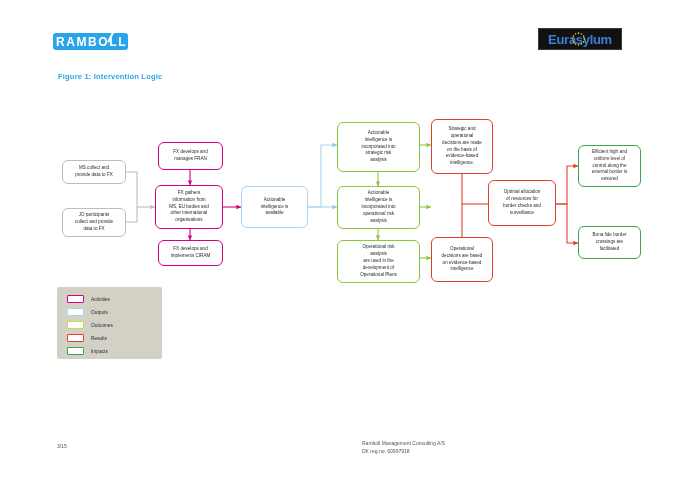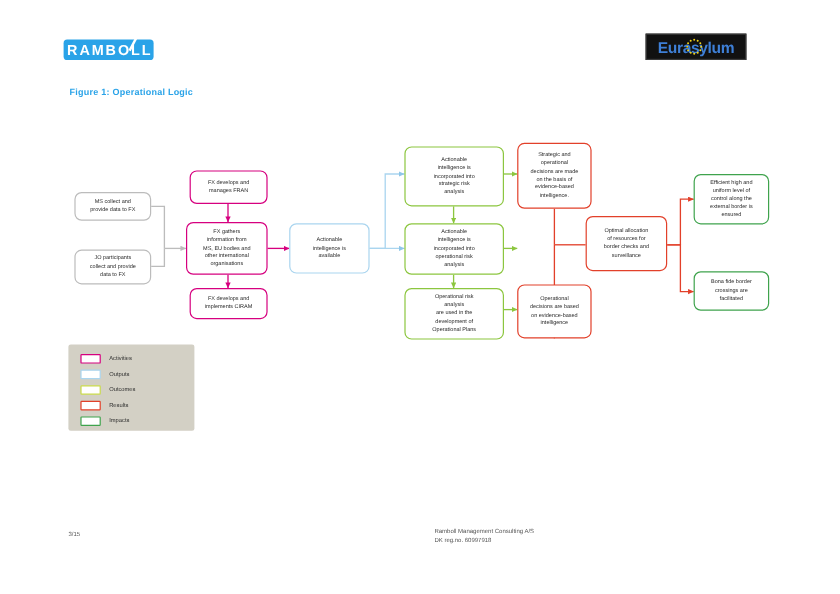--- a/index.html
+++ b/index.html
@@ -110,21 +110,21 @@
         <circle cx="10" cy="17.8" r="1.1"></circle>
           <circle cx="6.1" cy="16.7" r="1.1"></circle>
         <circle cx="3.2" cy="13.9" r="1.1"></circle>
           <circle cx="2.2" cy="10" r="1.1"></circle>
         <circle cx="3.2" cy="6.1" r="1.1"></circle>
           <circle cx="6.1" cy="3.3" r="1.1"></circle>
       </g>
     </svg>
   </div>
 
-  <div class="figure-title">Figure 1: Operational Logic</div>
+  <div class="figure-title">Figure 1: Intervention Logic</div>
 
   <div id="diagram">
 
     <svg class="svg-layer">
       <defs>
         <marker id="ah-grey" markerWidth="5" markerHeight="5" refX="4.2" refY="2" orient="auto">
           <path d="M0,0 L4.4,2 L0,4 z" fill="#bcbcbc"></path>
         </marker>
         <marker id="ah-pink" markerWidth="5" markerHeight="5" refX="4.2" refY="2" orient="auto">
           <path d="M0,0 L4.4,2 L0,4 z" fill="#d6007f"></path>

